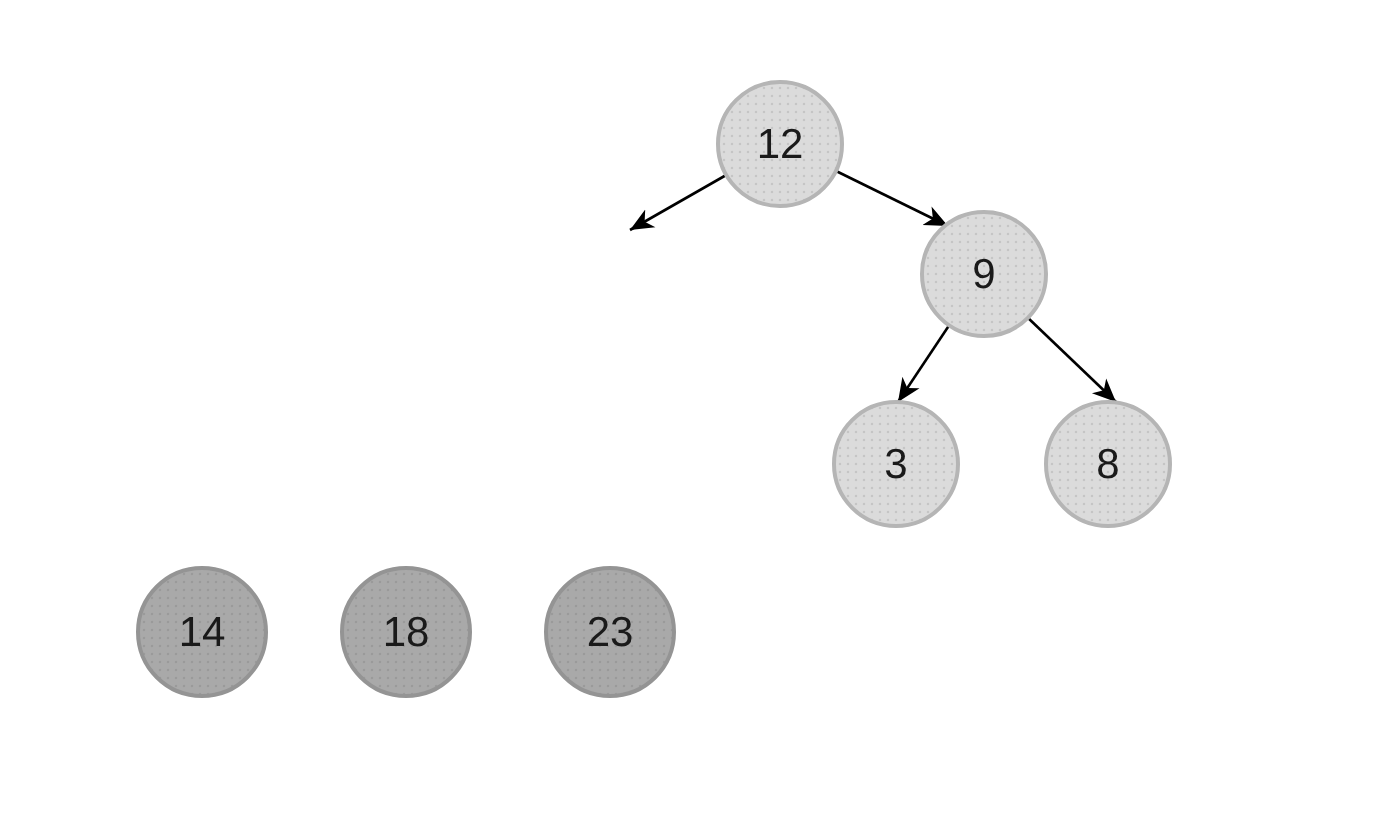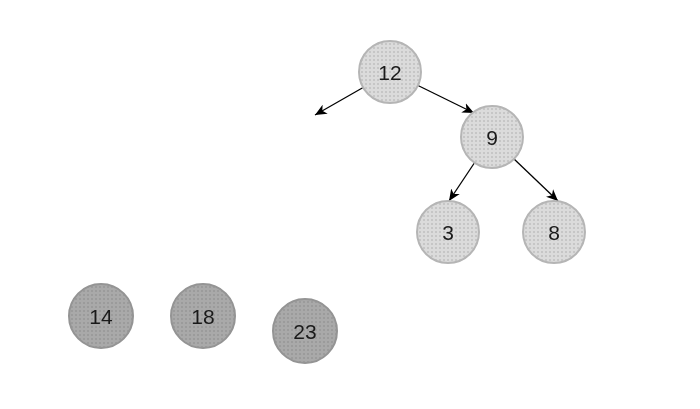--- a/index.html
+++ b/index.html
@@ -51,21 +51,21 @@
   }
   
   #node-12 { left: 358px; top: 40px; }
   #node-10 { left: 263px; top: 109px; }
   #node-9  { left: 460px; top: 105px; }
   #node-3  { left: 416px; top: 200px; }
   #node-8  { left: 522px; top: 200px; }
   
   #pool-14 { left: 68px;  top: 283px; }
   #pool-18 { left: 170px; top: 283px; }
-  #pool-23 { left: 272px; top: 298px; }
+  #pool-23 { left: 272px; top: 283px; }
 </style>
 </head>
 <body>
 
 <div id="canvas">
 
   <svg id="edges-layer" viewBox="0 0 700 409" xmlns="http://www.w3.org/2000/svg">
     <defs>
       <marker id="arrowhead" viewBox="0 0 10 10" refX="10" refY="5" markerWidth="9" markerHeight="9" orient="auto">
         <path d="M0,0.6 L10,5 L0,9.4 L2.8,5 Z" fill="#000000"></path>

